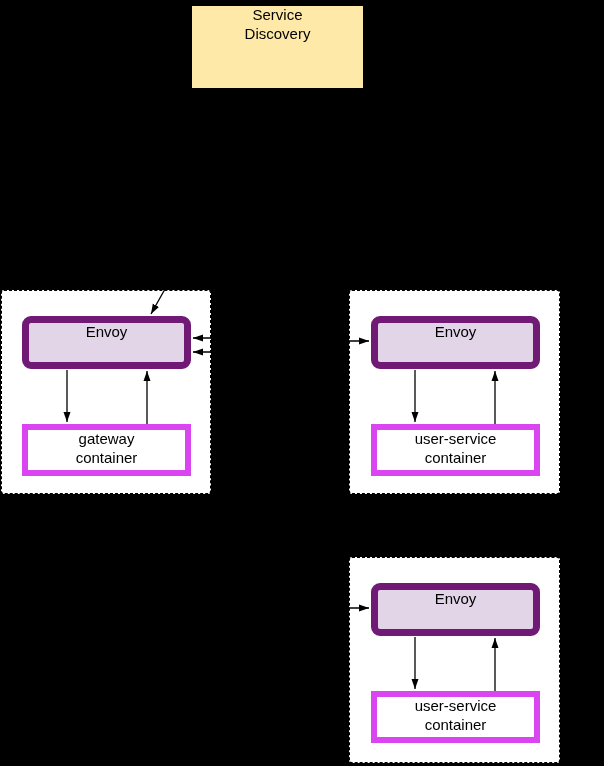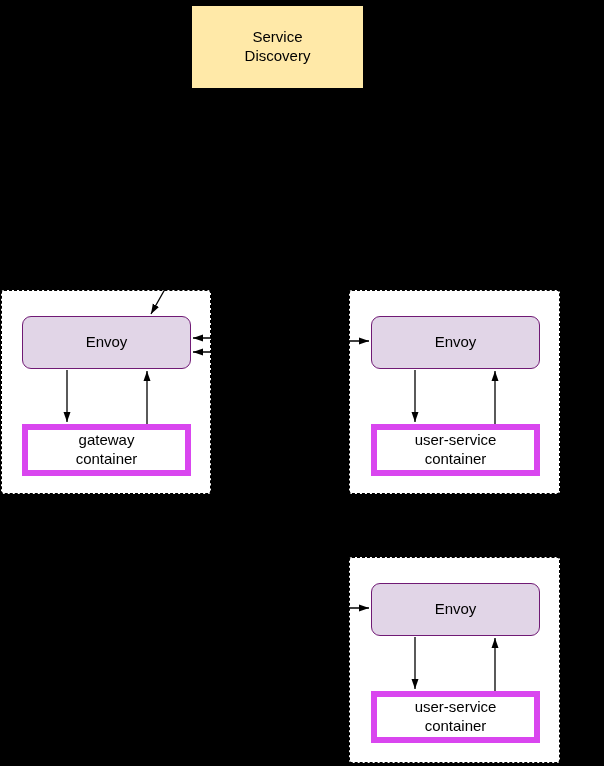--- a/index.html
+++ b/index.html
@@ -10,21 +10,20 @@
     position: relative;
     width: 604px;
     height: 766px;
     background: #000;
     overflow: hidden;
   }
 
   .node {
     position: absolute;
     display: flex;
-    align-items: center;
     justify-content: center;
     text-align: center;
     color: #000;
     font-size: 15px;
     line-height: 1.25;
   }
   .node .label { white-space: pre-line; }
 
   .sd-box {
     left: 191px; top: 5px; width: 173px; height: 84px;
@@ -36,21 +35,21 @@
     position: absolute;
     background: #fff;
     border: 1px dashed #000;
     border-radius: 3px;
   }
   .pod-gateway { left: 1px;   top: 290px; width: 210px; height: 204px; }
   .pod-us1     { left: 349px; top: 290px; width: 211px; height: 204px; }
   .pod-us2     { left: 349px; top: 557px; width: 211px; height: 206px; }
 
   .envoy-box {
-    border: 1px solid #701a75;
+    border: 7px solid #701a75;
     border-radius: 9px;
     background: #E1D5E7;
   }
   .envoy-gateway { left: 22px;  top: 316px; width: 169px; height: 53px; }
   .envoy-us1     { left: 371px; top: 316px; width: 169px; height: 53px; }
   .envoy-us2     { left: 371px; top: 583px; width: 169px; height: 53px; }
 
   .container-box {
     border: 6px solid #d946ef;
     background: #fff;

